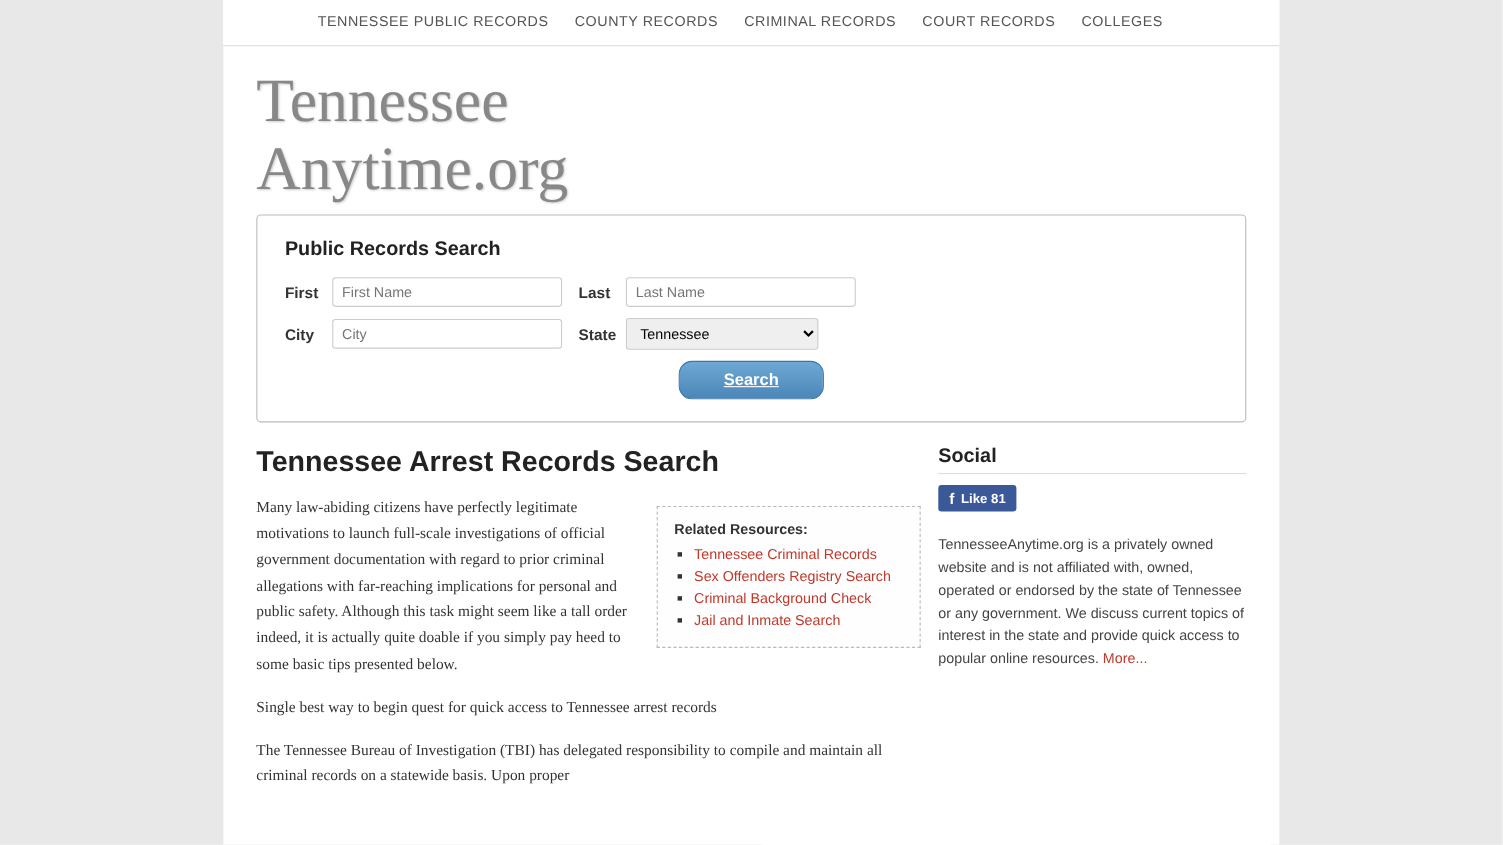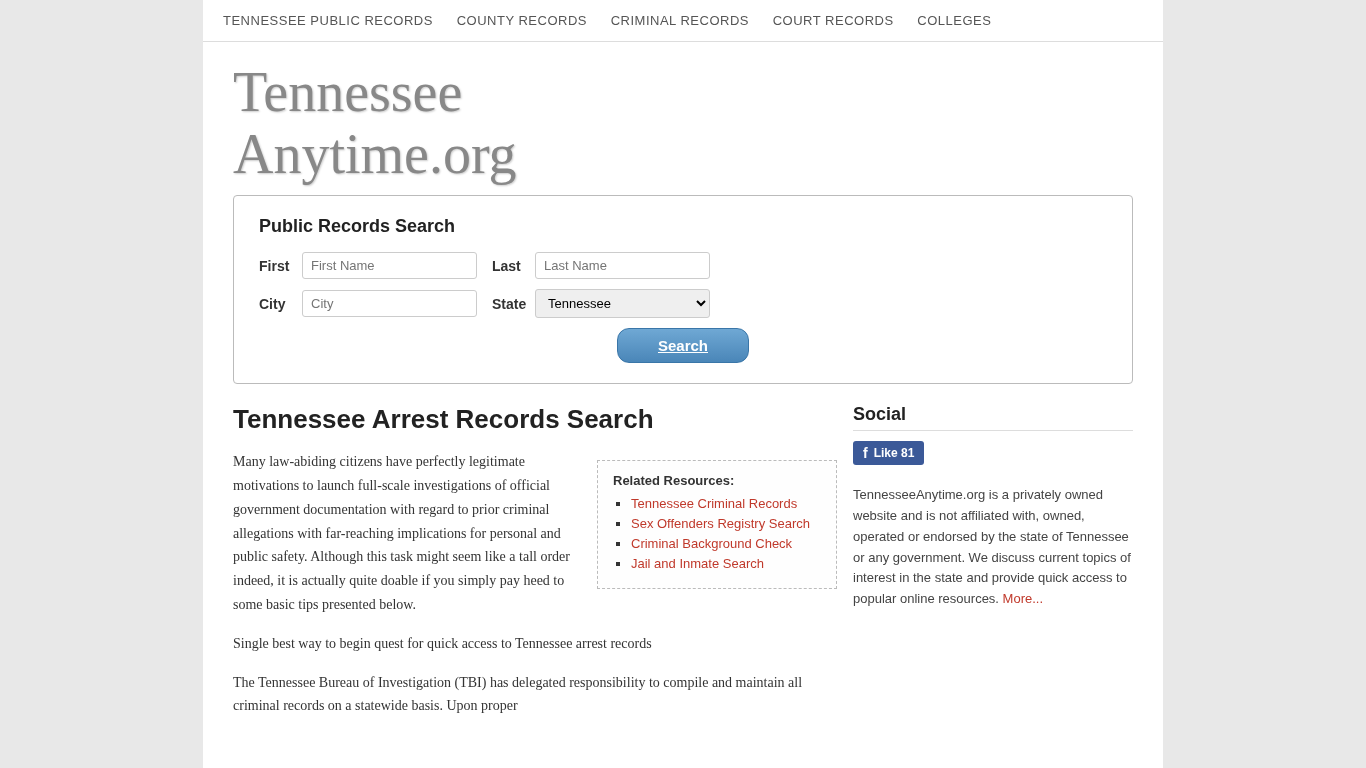--- a/index.html
+++ b/index.html
@@ -13,20 +13,21 @@
       max-width: 960px;
       margin: 0 auto;
       background: #fff;
       min-height: 768px;
     }
     
     .nav-bar {
       background: #fff;
       border-bottom: 1px solid #ddd;
       padding: 12px 20px;
+      text-align: center;
     }
     .nav-bar a {
       font-family: Arial, sans-serif;
       font-size: 13px;
       color: #555;
       text-decoration: none;
       margin-right: 20px;
       text-transform: uppercase;
       letter-spacing: 0.5px;
     }
@@ -76,21 +77,21 @@
       font-weight: bold;
       width: 35px;
       color: #333;
     }
     .field-group input[type="text"] {
       font-family: Arial, sans-serif;
       font-size: 13px;
       padding: 5px 8px;
       border: 1px solid #ccc;
       border-radius: 3px;
-      width: 175px;
+      width: 209px;
       color: #999;
     }
     .field-group select {
       font-family: Arial, sans-serif;
       font-size: 13px;
       padding: 5px 8px;
       border: 1px solid #ccc;
       border-radius: 3px;
       width: 175px;
     }

